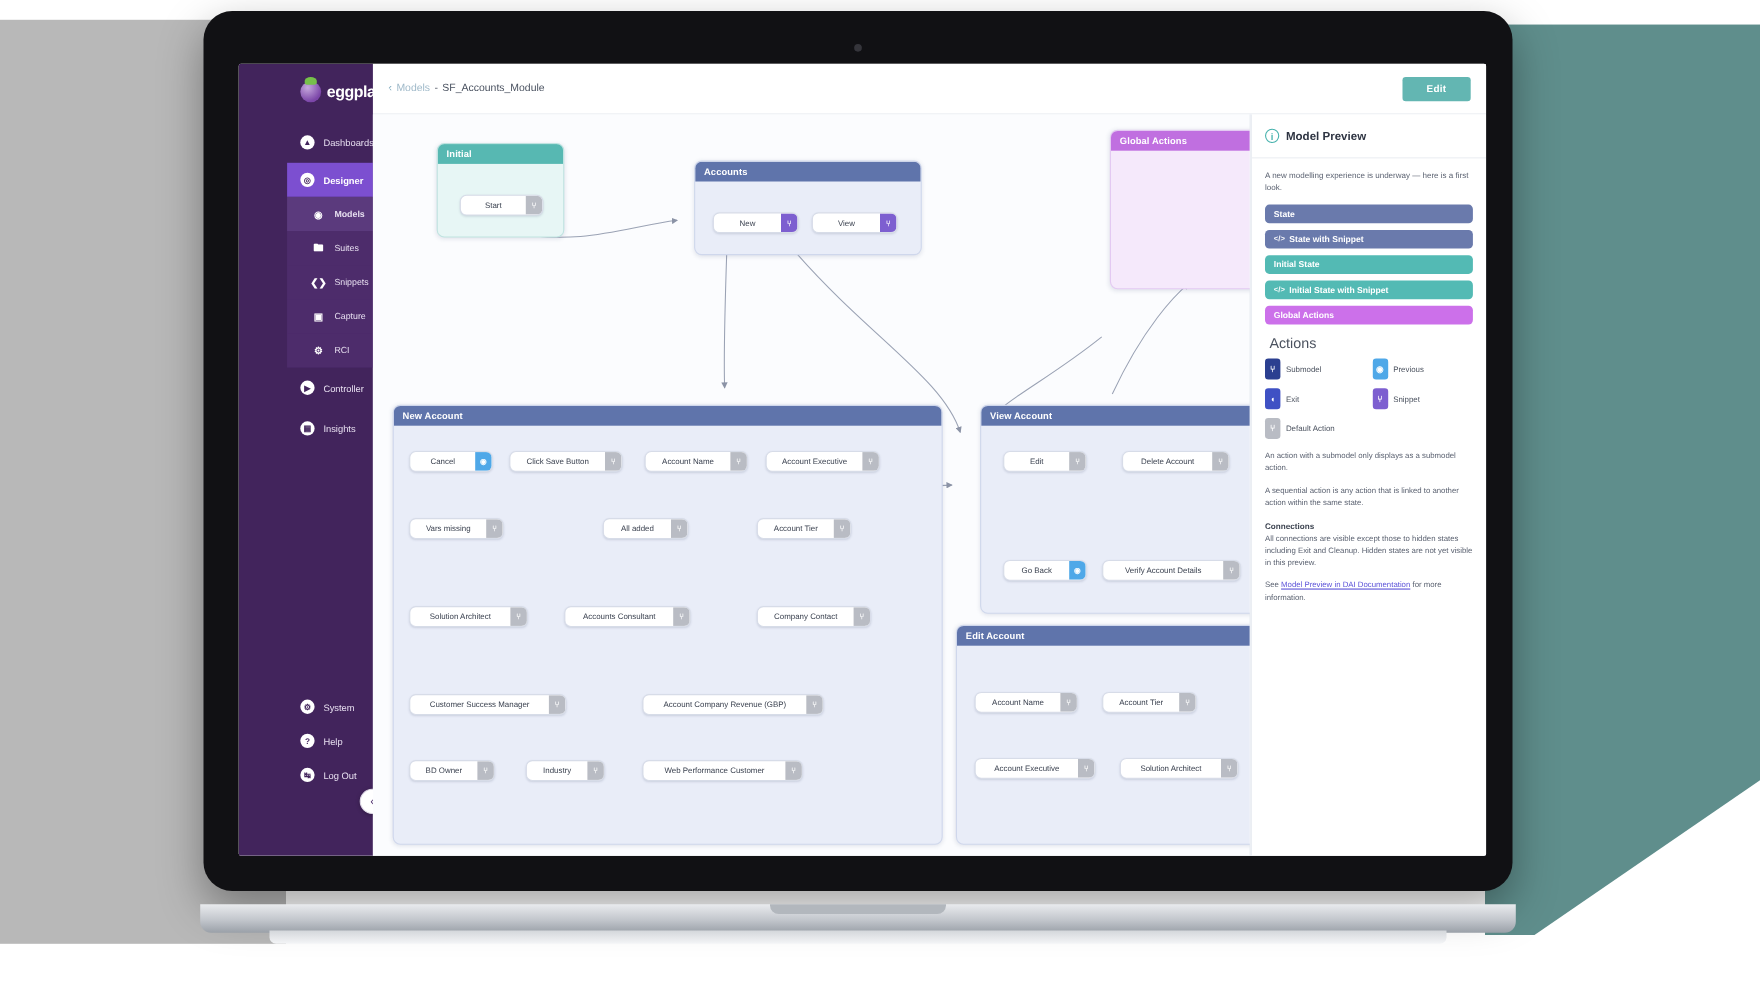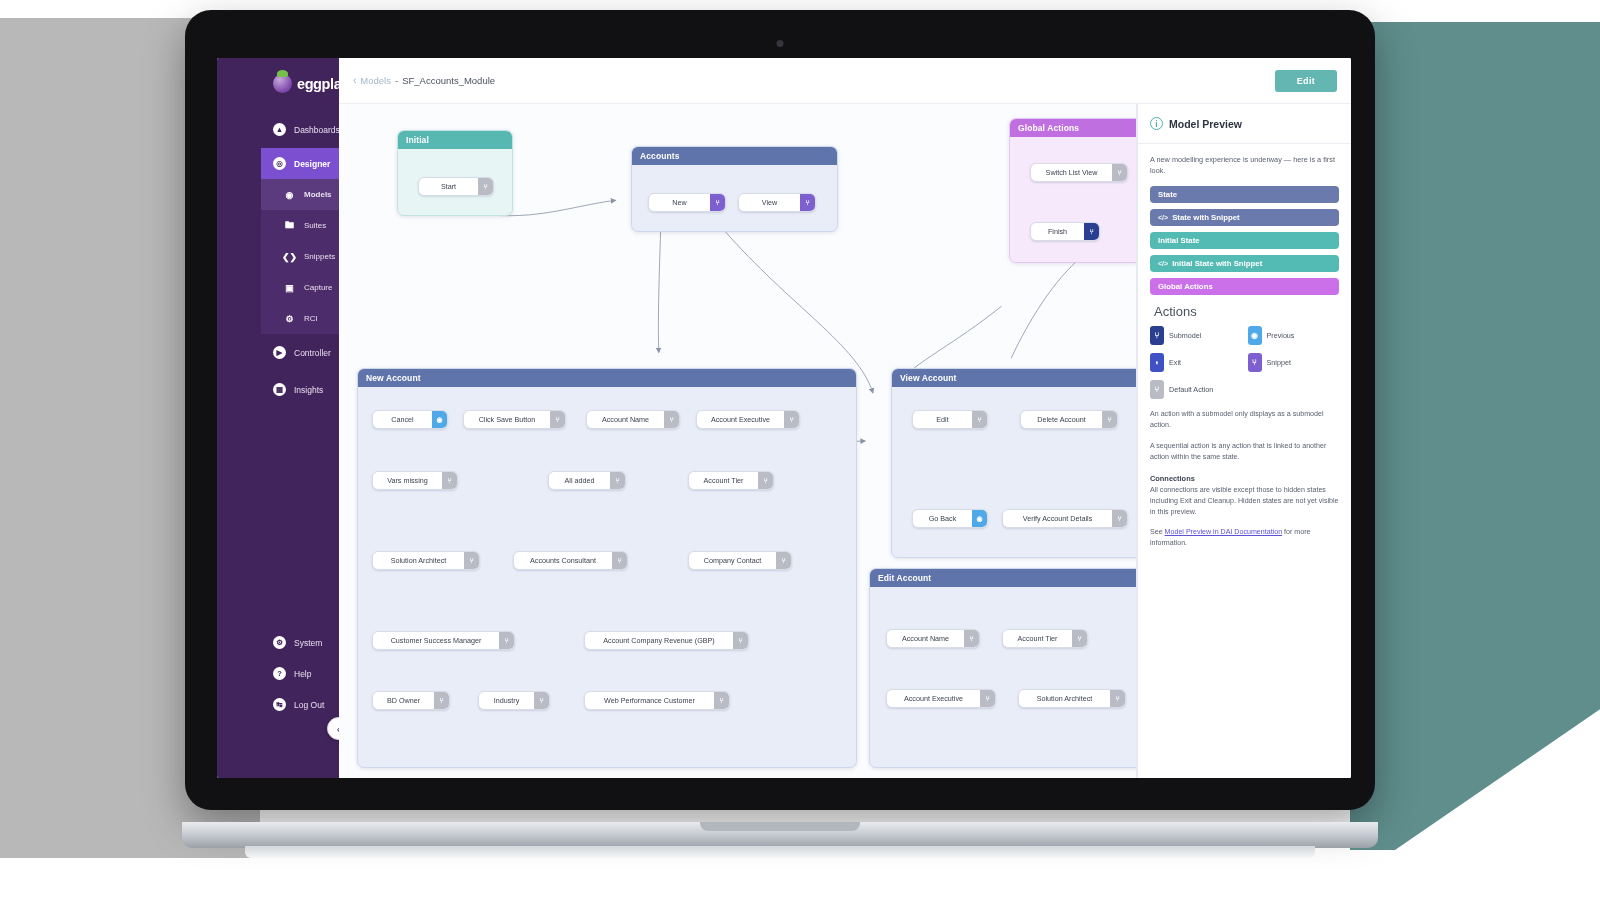--- a/index.html
+++ b/index.html
@@ -327,30 +327,20 @@
                     <div class="action-badge badge-snippet">⑂</div>
                   </div>
                   <div class="action" style="left: 106px; top: 28px; width: 78px;">
                     <div class="action-label">View</div>
                     <div class="action-badge badge-snippet">⑂</div>
                   </div>
                 </div>
               </div>
               <div class="state kind-global" style="left: 670px; top: 14px; width: 136px; height: 145px;">
                 <div class="state-title">Global Actions</div>
-                <div class="state-body">
-                  <div class="action" style="left: 20px; top: 26px; width: 98px;">
-                    <div class="action-label">Switch List View</div>
-                    <div class="action-badge badge-default">⑂</div>
-                  </div>
-                  <div class="action" style="left: 20px; top: 85px; width: 70px;">
-                    <div class="action-label">Finish</div>
-                    <div class="action-badge badge-submodel">⑂</div>
-                  </div>
-                </div>
               </div>
               <div class="state kind-state" style="left: 18px; top: 264px; width: 500px; height: 400px;">
                 <div class="state-title">New Account</div>
                 <div class="state-body">
                   <div class="action" style="left: 14px; top: 23px; width: 76px;">
                     <div class="action-label">Cancel</div>
                     <div class="action-badge badge-previous">◉</div>
                   </div>
                   <div class="action" style="left: 105px; top: 23px; width: 103px;">
                     <div class="action-label">Click Save Button</div>

